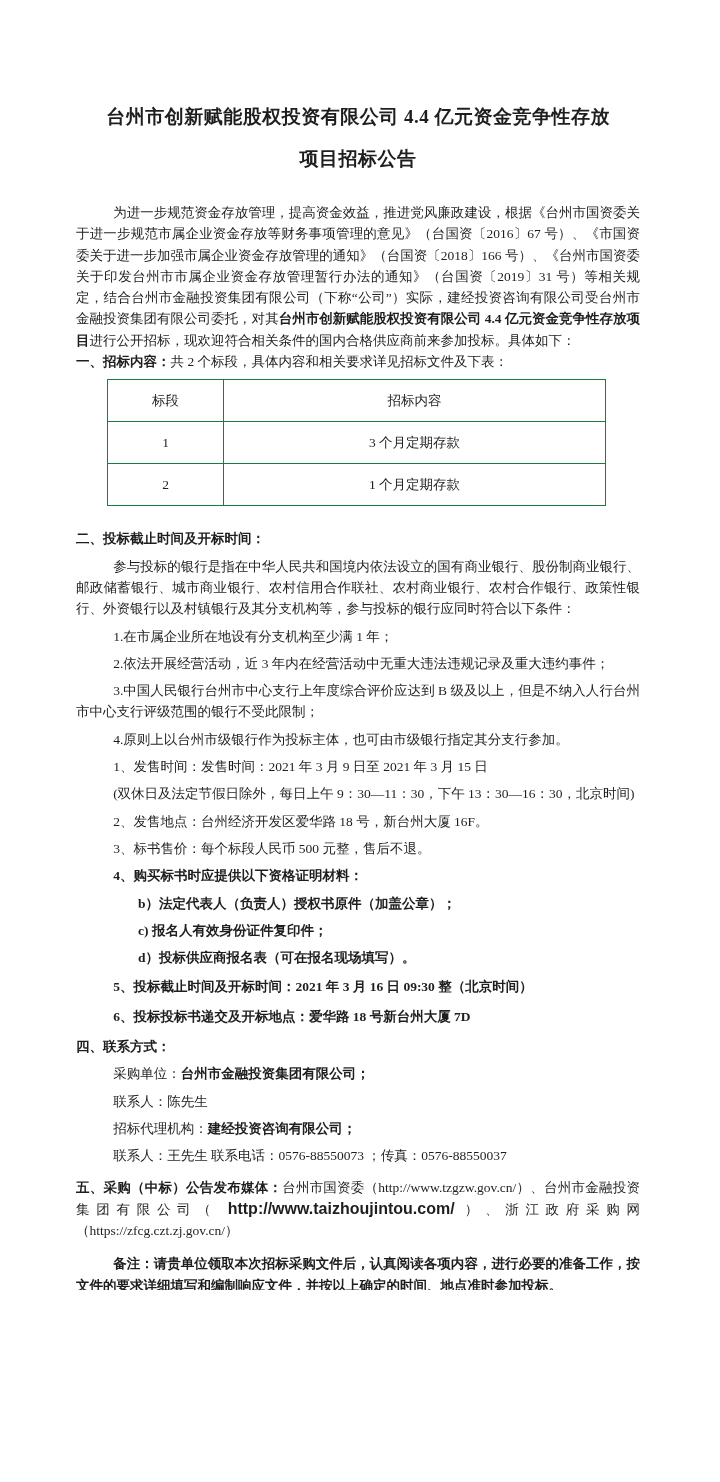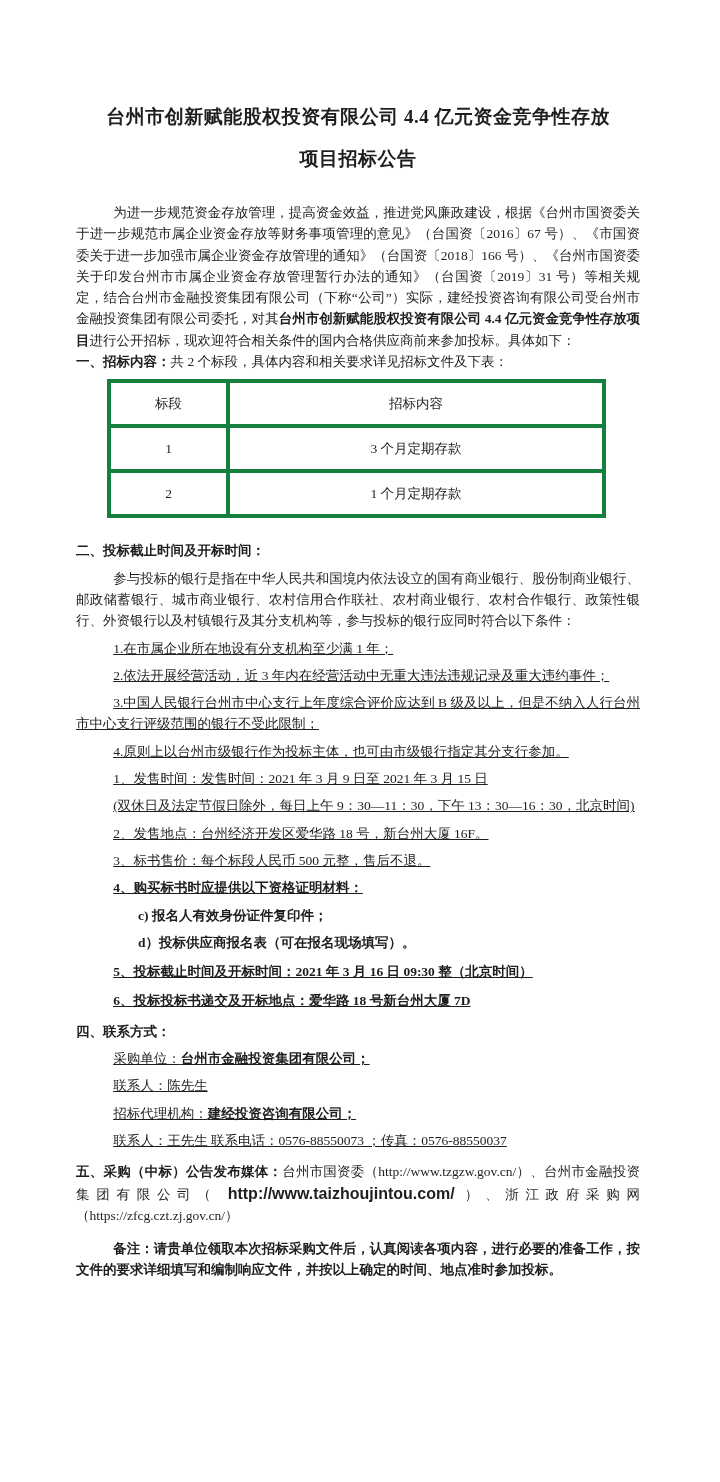--- a/index.html
+++ b/index.html
@@ -29,32 +29,32 @@
     margin: 0;
     letter-spacing: 0.5px;
   }
   .b { font-weight: 700; }
   .indent { text-indent: 2.75em; }
   .intro-para { margin-top: 22px; }
   .sec-line { }
   .sec-heading { font-weight: 700; }
   .mt-sec { margin-top: 22px; }
   .mt-sm { margin-top: 6px; }
-  .item { text-indent: 2.75em; margin-top: 6px; text-decoration: underline; }
+  .item { text-indent: 2.75em; margin-top: 6px; }
   .sub-item { text-indent: 4.6em; margin-top: 6px; font-weight: 700; }
   .bold-item { font-weight: 700; }
   .tender-table {
     border-collapse: collapse;
     table-layout: fixed;
     width: 499px;
     margin: 7px 0 0 31px;
     text-align: center;
   }
   .tender-table th, .tender-table td {
-    border: 4px solid #15803d;
+    border: 1px solid #15803d;
     height: 41px;
     font-size: 13.5px;
     font-weight: 400;
     text-align: center;
     vertical-align: middle;
     padding: 0;
   }
   .tender-table .col-seg { width: 115px; }
   .url-sans {
     font-family: "Liberation Sans", "DejaVu Sans", sans-serif;
@@ -101,20 +101,21 @@
     <p class="item">1.在市属企业所在地设有分支机构至少满 1 年；</p>
     <p class="item">2.依法开展经营活动，近 3 年内在经营活动中无重大违法违规记录及重大违约事件；</p>
     <p class="item">3.中国人民银行台州市中心支行上年度综合评价应达到 B 级及以上，但是不纳入人行台州市中心支行评级范围的银行不受此限制；</p>
     <p class="item">4.原则上以台州市级银行作为投标主体，也可由市级银行指定其分支行参加。</p>
 
     <p class="item">1、发售时间：发售时间：2021 年 3 月 9 日至 2021 年 3 月 15 日</p>
     <p class="item">(双休日及法定节假日除外，每日上午 9：30—11：30，下午 13：30—16：30，北京时间)</p>
     <p class="item">2、发售地点：台州经济开发区爱华路 18 号，新台州大厦 16F。</p>
     <p class="item">3、标书售价：每个标段人民币 500 元整，售后不退。</p>
     <p class="item bold-item">4、购买标书时应提供以下资格证明材料：</p>
+    <p class="sub-item">b）法定代表人（负责人）授权书原件（加盖公章）；</p>
     <p class="sub-item">c) 报名人有效身份证件复印件；</p>
     <p class="sub-item">d）投标供应商报名表（可在报名现场填写）。</p>
     <p class="item bold-item" style="margin-top:8px;">5、投标截止时间及开标时间：2021 年 3 月 16 日 09:30 整（北京时间）</p>
     <p class="item bold-item" style="margin-top:8px;">6、投标投标书递交及开标地点：爱华路 18 号新台州大厦 7D</p>
 
     <p class="sec-heading" style="margin-top:9px;">四、联系方式：</p>
     <p class="item"><span>采购单位：</span><span class="b">台州市金融投资集团有限公司；</span></p>
     <p class="item">联系人：陈先生</p>
     <p class="item"><span>招标代理机构：</span><span class="b">建经投资咨询有限公司；</span></p>
     <p class="item">联系人：王先生 联系电话：0576-88550073 ；传真：0576-88550037</p>

